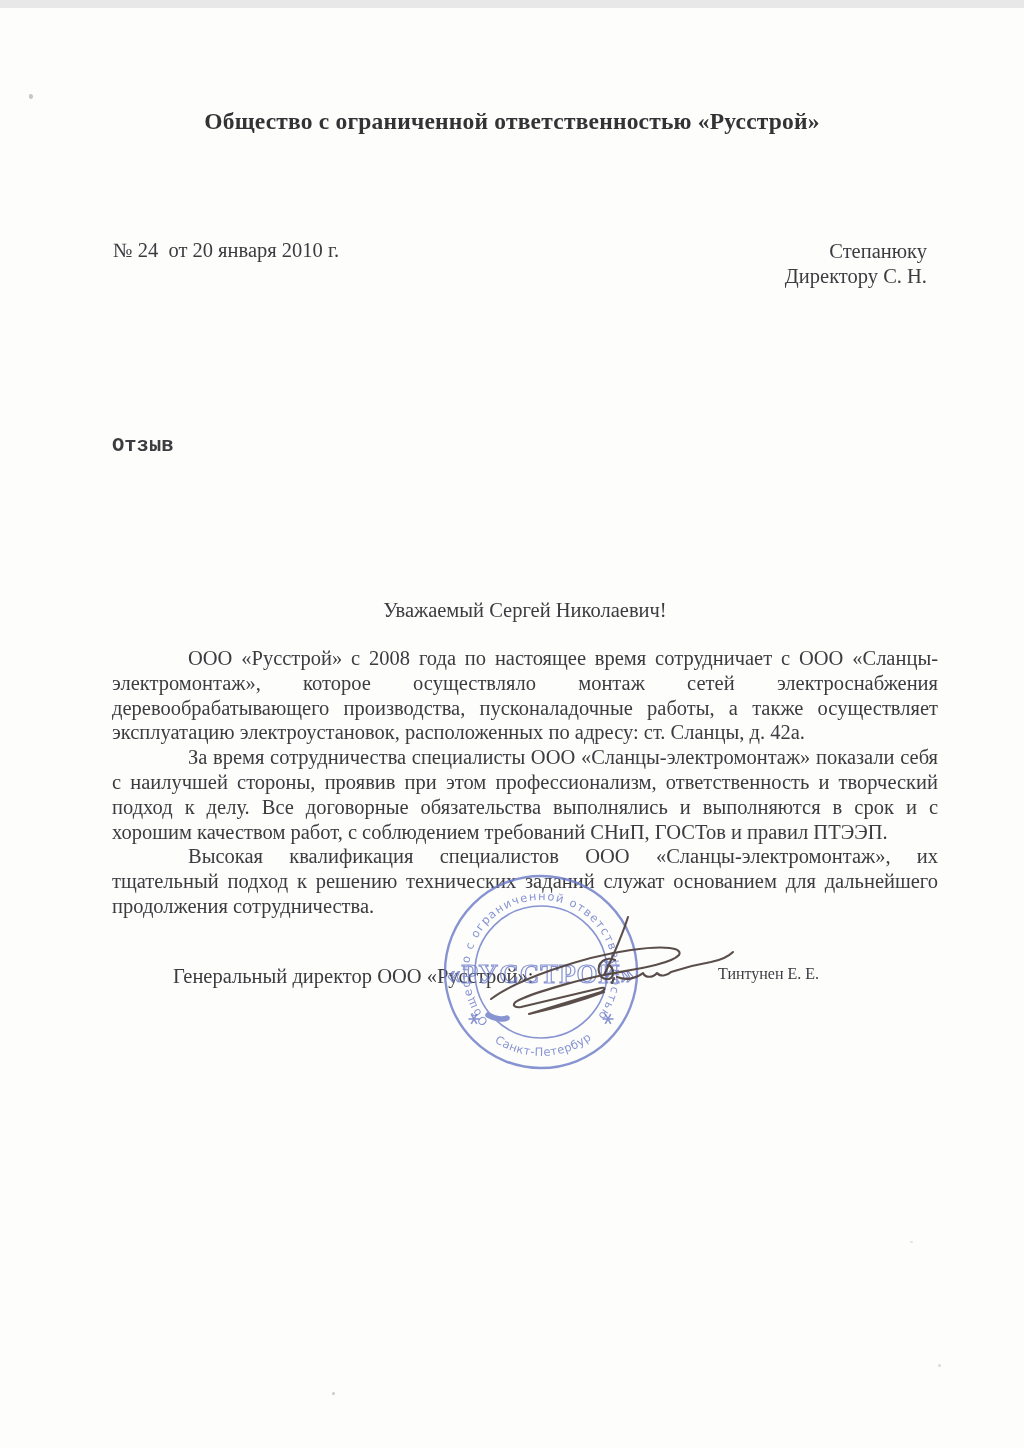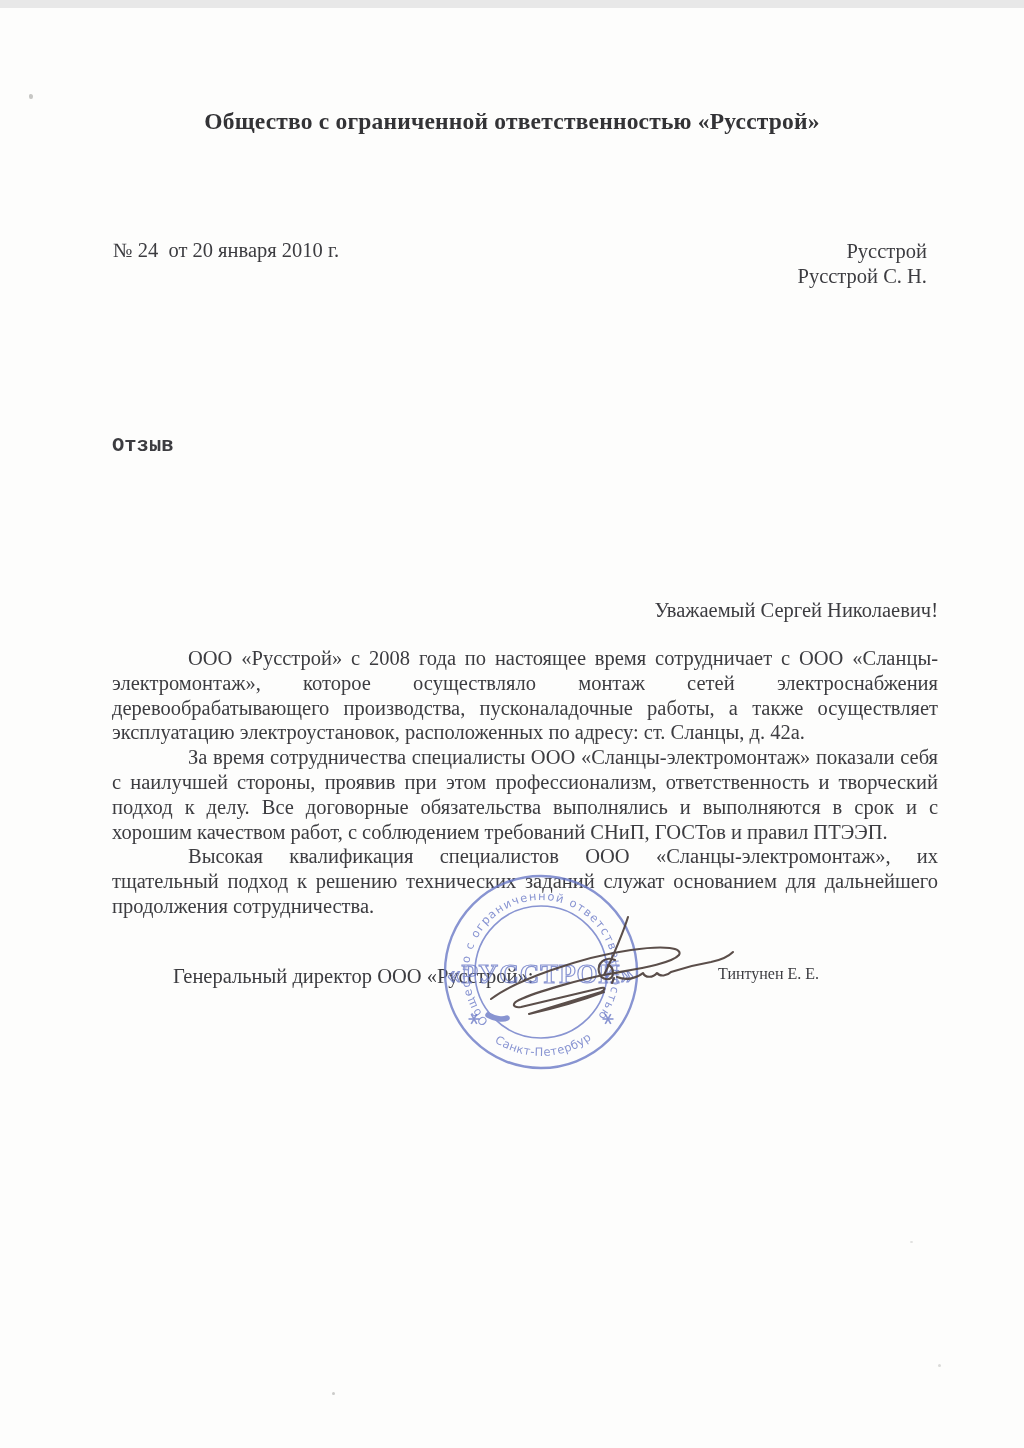--- a/index.html
+++ b/index.html
@@ -27,21 +27,21 @@
     text-align:right;font-size:20.5px;line-height:25.2px;
   }
   .subject{
     position:absolute;top:426px;left:112px;width:826px;
     font-size:20.5px;line-height:24.9px;
   }
   .subject-heading{font-weight:bold;font-family:Liberation Mono, monospace;}
   .subject-text{text-align:justify;}
   .salutation{
     position:absolute;top:591px;left:112px;width:826px;
-    text-align:right;font-size:20.5px;
+    text-align:center;font-size:20.5px;
   }
   .body-text{
     position:absolute;top:638px;left:112px;width:826px;
     font-size:20.5px;line-height:24.8px;
     text-align:justify;
   }
   .body-text p{margin:0;text-indent:76px;}
   .sign-role{
     position:absolute;top:957px;left:173px;
     font-size:20.5px;
@@ -69,22 +69,22 @@
 </head>
 <body>
 
 <div class="page">
 
   <div class="title">Общество с ограниченной ответственностью «Русстрой»</div>
 
   <div class="ref-line">№ 24  от 20 января 2010 г.</div>
 
   <div class="addressee">
-    <div>Русстрой</div>
-    <div>Русстрой С. Н.</div>
+    <div>Степанюку</div>
+    <div>Директору С. Н.</div>
   </div>
 
   <div class="subject">
     <div class="subject-heading">Отзыв</div>
   </div>
 
   <div class="salutation">Уважаемый Сергей Николаевич!</div>
 
   <div class="body-text">
     <p>ООО «Русстрой» с 2008 года по настоящее время сотрудничает с ООО «Сланцы-электромонтаж», которое осуществляло монтаж сетей электроснабжения деревообрабатывающего производства, пусконаладочные работы, а также осуществляет эксплуатацию электроустановок, расположенных по адресу: ст. Сланцы, д. 42а.</p>

